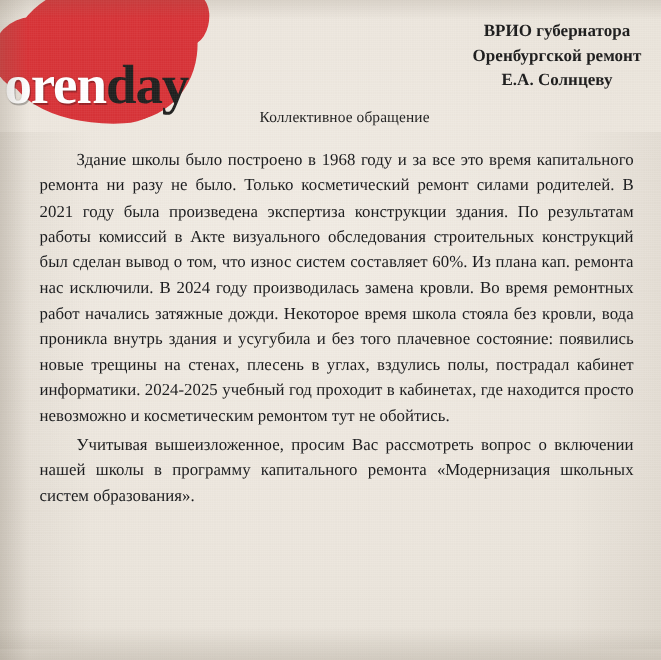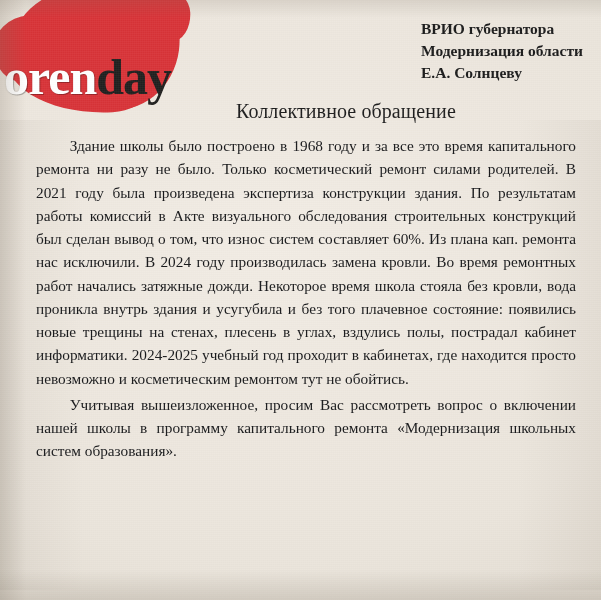--- a/index.html
+++ b/index.html
@@ -112,36 +112,36 @@
   .logo-text .dark {
     color: #20201f;
     text-shadow: none;
   }
 
   
   .addressee {
     position: absolute;
     right: 18px;
     top: 18px;
-    text-align: left;
+    text-align: center;
     font-family: "Liberation Serif", serif;
     font-size: 15.5px;
     font-weight: 700;
     color: #1b1b1b;
     line-height: 1.42;
   }
   .addressee div { white-space: nowrap; }
 
   
   .doc-title {
     position: absolute;
     left: 236px;
     top: 100px;
     font-family: "Liberation Serif", serif;
-    font-size: 20px;
+    font-size: 14px;
     color: #1d1d1d;
     letter-spacing: .1px;
   }
 
   
   .body-text {
     position: absolute;
     left: 36px;
     top: 134px;
     width: 540px;
@@ -173,21 +173,21 @@
 
   <div class="curve-shade"></div>
 
   <div class="logo-wrap">
     <div class="logo-blob"></div>
     <div class="logo-text"><span>oren</span><span class="dark">day</span></div>
   </div>
 
   <div class="addressee">
     <div>ВРИО губернатора</div>
-    <div>Модернизация области</div>
+    <div>Оренбургской ремонт</div>
     <div>Е.А. Солнцеву</div>
   </div>
 
   <div class="doc-title">Коллективное обращение</div>
 
   <div class="body-text">
     <p>Здание школы было построено в 1968 году и за все это время капитального ремонта ни разу не было. Только косметический ремонт силами родителей. В 2021 году была произведена экспертиза конструкции здания. По результатам работы комиссий в Акте визуального обследования строительных конструкций был сделан вывод о том, что износ систем составляет 60%. Из плана кап. ремонта нас исключили.  В 2024 году производилась замена кровли. Во время ремонтных работ начались затяжные дожди. Некоторое время школа стояла без кровли, вода проникла внутрь здания и усугубила и без того плачевное состояние: появились новые трещины на стенах, плесень в углах, вздулись полы, пострадал кабинет информатики. 2024-2025 учебный год проходит в кабинетах, где находится просто невозможно и косметическим ремонтом тут не обойтись.</p>
     <p>Учитывая вышеизложенное, просим Вас рассмотреть вопрос о включении нашей школы в программу капитального ремонта «Модернизация школьных систем образования».</p>
   </div>
 

